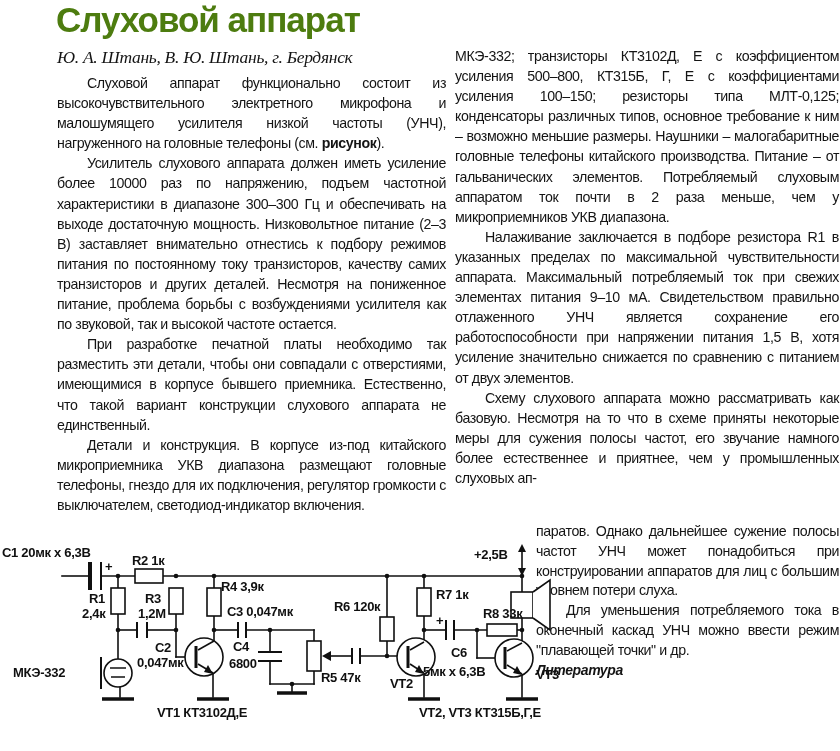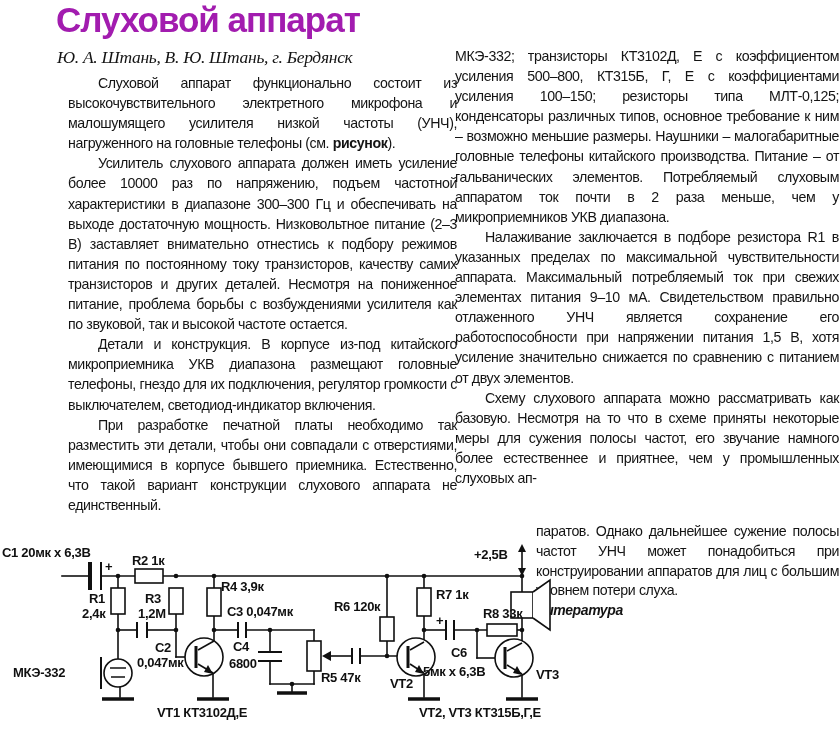--- a/index.html
+++ b/index.html
@@ -3,65 +3,66 @@
 <meta charset="utf-8">
 <style>
   html,body { margin:0; padding:0; }
   body {
     width:840px; height:751px; position:relative; overflow:hidden;
     background:#ffffff; color:#141414;
     font-family:"Liberation Sans", sans-serif;
   }
   .title {
     position:absolute; left:56px; top:0; margin:0;
-    font-size:35px; font-weight:bold; letter-spacing:-1px; color:#a21caf;
+    font-size:35px; font-weight:bold; letter-spacing:-1px; color:#4d7c0f;
   }
   .authors {
     position:absolute; left:57px; top:47px; width:390px;
     font-style:italic; font-size:17.5px; letter-spacing:-0.3px;font-family:Liberation Serif, serif;
   }
   .col {
     position:absolute; text-align:justify;
     font-size:14.2px; line-height:20.1px; letter-spacing:-0.4px;
   }
   .col p { margin:0; text-indent:30px; }
   .col p.noindent { text-indent:0; }
   .col p.force-just { text-align-last: justify; }
-  .col-left   { left:68px;  top:73px;  width:389px; }
+  .col-left   { left:57px;  top:73px;  width:389px; }
   .col-right  { left:455px; top:46px;  width:384px; }
   .col-narrow { left:536px; top:522px; width:303px; line-height:19.8px; }
   .lit-head { font-style:italic; font-weight:bold; font-size:14px; text-indent:20px; }
   .endmark { font-weight:bold; font-size:15px; }
   .schematic { position:absolute; left:0; top:540px; }
   .schematic text {
     font-family:"Liberation Sans", sans-serif;
     font-size:13px; font-weight:bold; fill:#101010; letter-spacing:-0.3px;
   }
 </style>
 </head>
 <body>
 
 <h1 class="title">Слуховой аппарат</h1>
 <div class="authors">Ю. А. Штань, В. Ю. Штань, г. Бердянск</div>
 
 <div class="col col-left">
   <p><span>Слуховой аппарат функционально состоит из высокочувствительного электретного микрофона и малошумящего усилителя низкой частоты (УНЧ), нагруженного на головные телефоны (см. </span><b>рисунок</b><span>).</span></p>
   <p>Усилитель слухового аппарата должен иметь усиление более 10000 раз по напряжению, подъем частотной характеристики в диапазоне 300–300 Гц и обеспечивать на выходе достаточную мощность. Низковольтное питание (2–3 В) заставляет внимательно отнестись к подбору режимов питания по постоянному току транзисторов, качеству самих транзисторов и других деталей. Несмотря на пониженное питание, проблема борьбы с возбуждениями усилителя как по звуковой, так и высокой частоте остается.</p>
+  <p>При разработке печатной платы необходимо так разместить эти детали, чтобы они совпадали с отверстиями, имеющимися в корпусе бывшего приемника. Естественно, что такой вариант конструкции слухового аппарата не единственный.</p>
   <p>Детали и конструкция. В корпусе из-под китайского микроприемника УКВ диапазона размещают головные телефоны, гнездо для их подключения, регулятор громкости с выключателем, светодиод-индикатор включения.</p>
-  <p>При разработке печатной платы необходимо так разместить эти детали, чтобы они совпадали с отверстиями, имеющимися в корпусе бывшего приемника. Естественно, что такой вариант конструкции слухового аппарата не единственный.</p>
 </div>
 
 <div class="col col-right">
   <p class="noindent">МКЭ-332; транзисторы КТ3102Д, Е с коэффициентом усиления 500–800, КТ315Б, Г, Е с коэффициентами усиления 100–150; резисторы типа МЛТ-0,125; конденсаторы различных типов, основное требование к ним – возможно меньшие размеры. Наушники – малогабаритные головные телефоны китайского производства. Питание – от гальванических элементов. Потребляемый слуховым аппаратом ток почти в 2 раза меньше, чем у микроприемников УКВ диапазона.</p>
   <p>Налаживание заключается в подборе резистора R1 в указанных пределах по максимальной чувствительности аппарата. Максимальный потребляемый ток при свежих элементах питания 9–10 мА. Свидетельством правильно отлаженного УНЧ является сохранение его работоспособности при напряжении питания 1,5 В, хотя усиление значительно снижается по сравнению с питанием от двух элементов.</p>
   <p>Схему слухового аппарата можно рассматривать как базовую. Несмотря на то что в схеме приняты некоторые меры для сужения полосы частот, его звучание намного более естественнее и приятнее, чем у промышленных слуховых ап-</p>
 </div>
 
 <div class="col col-narrow">
   <p class="noindent">паратов. Однако дальнейшее сужение полосы частот УНЧ может понадобиться при конструировании аппаратов для лиц с большим уровнем потери слуха.</p>
+  <p>Для уменьшения потребляемого тока в оконечный каскад УНЧ можно ввести режим "плавающей точки" и др.</p>
   <p class="noindent lit-head">Литература</p>
 </div>
 
 <svg class="schematic" width="560" height="211" viewBox="0 540 560 211" xmlns="http://www.w3.org/2000/svg">
 
   <g stroke="#101010" stroke-width="1.6" fill="none" stroke-linecap="square">
     <path d="M62 576 H88"></path>
     <path d="M101 576 H135"></path>
     <path d="M163 576 H522"></path>
     <path d="M118 576 V588"></path>

